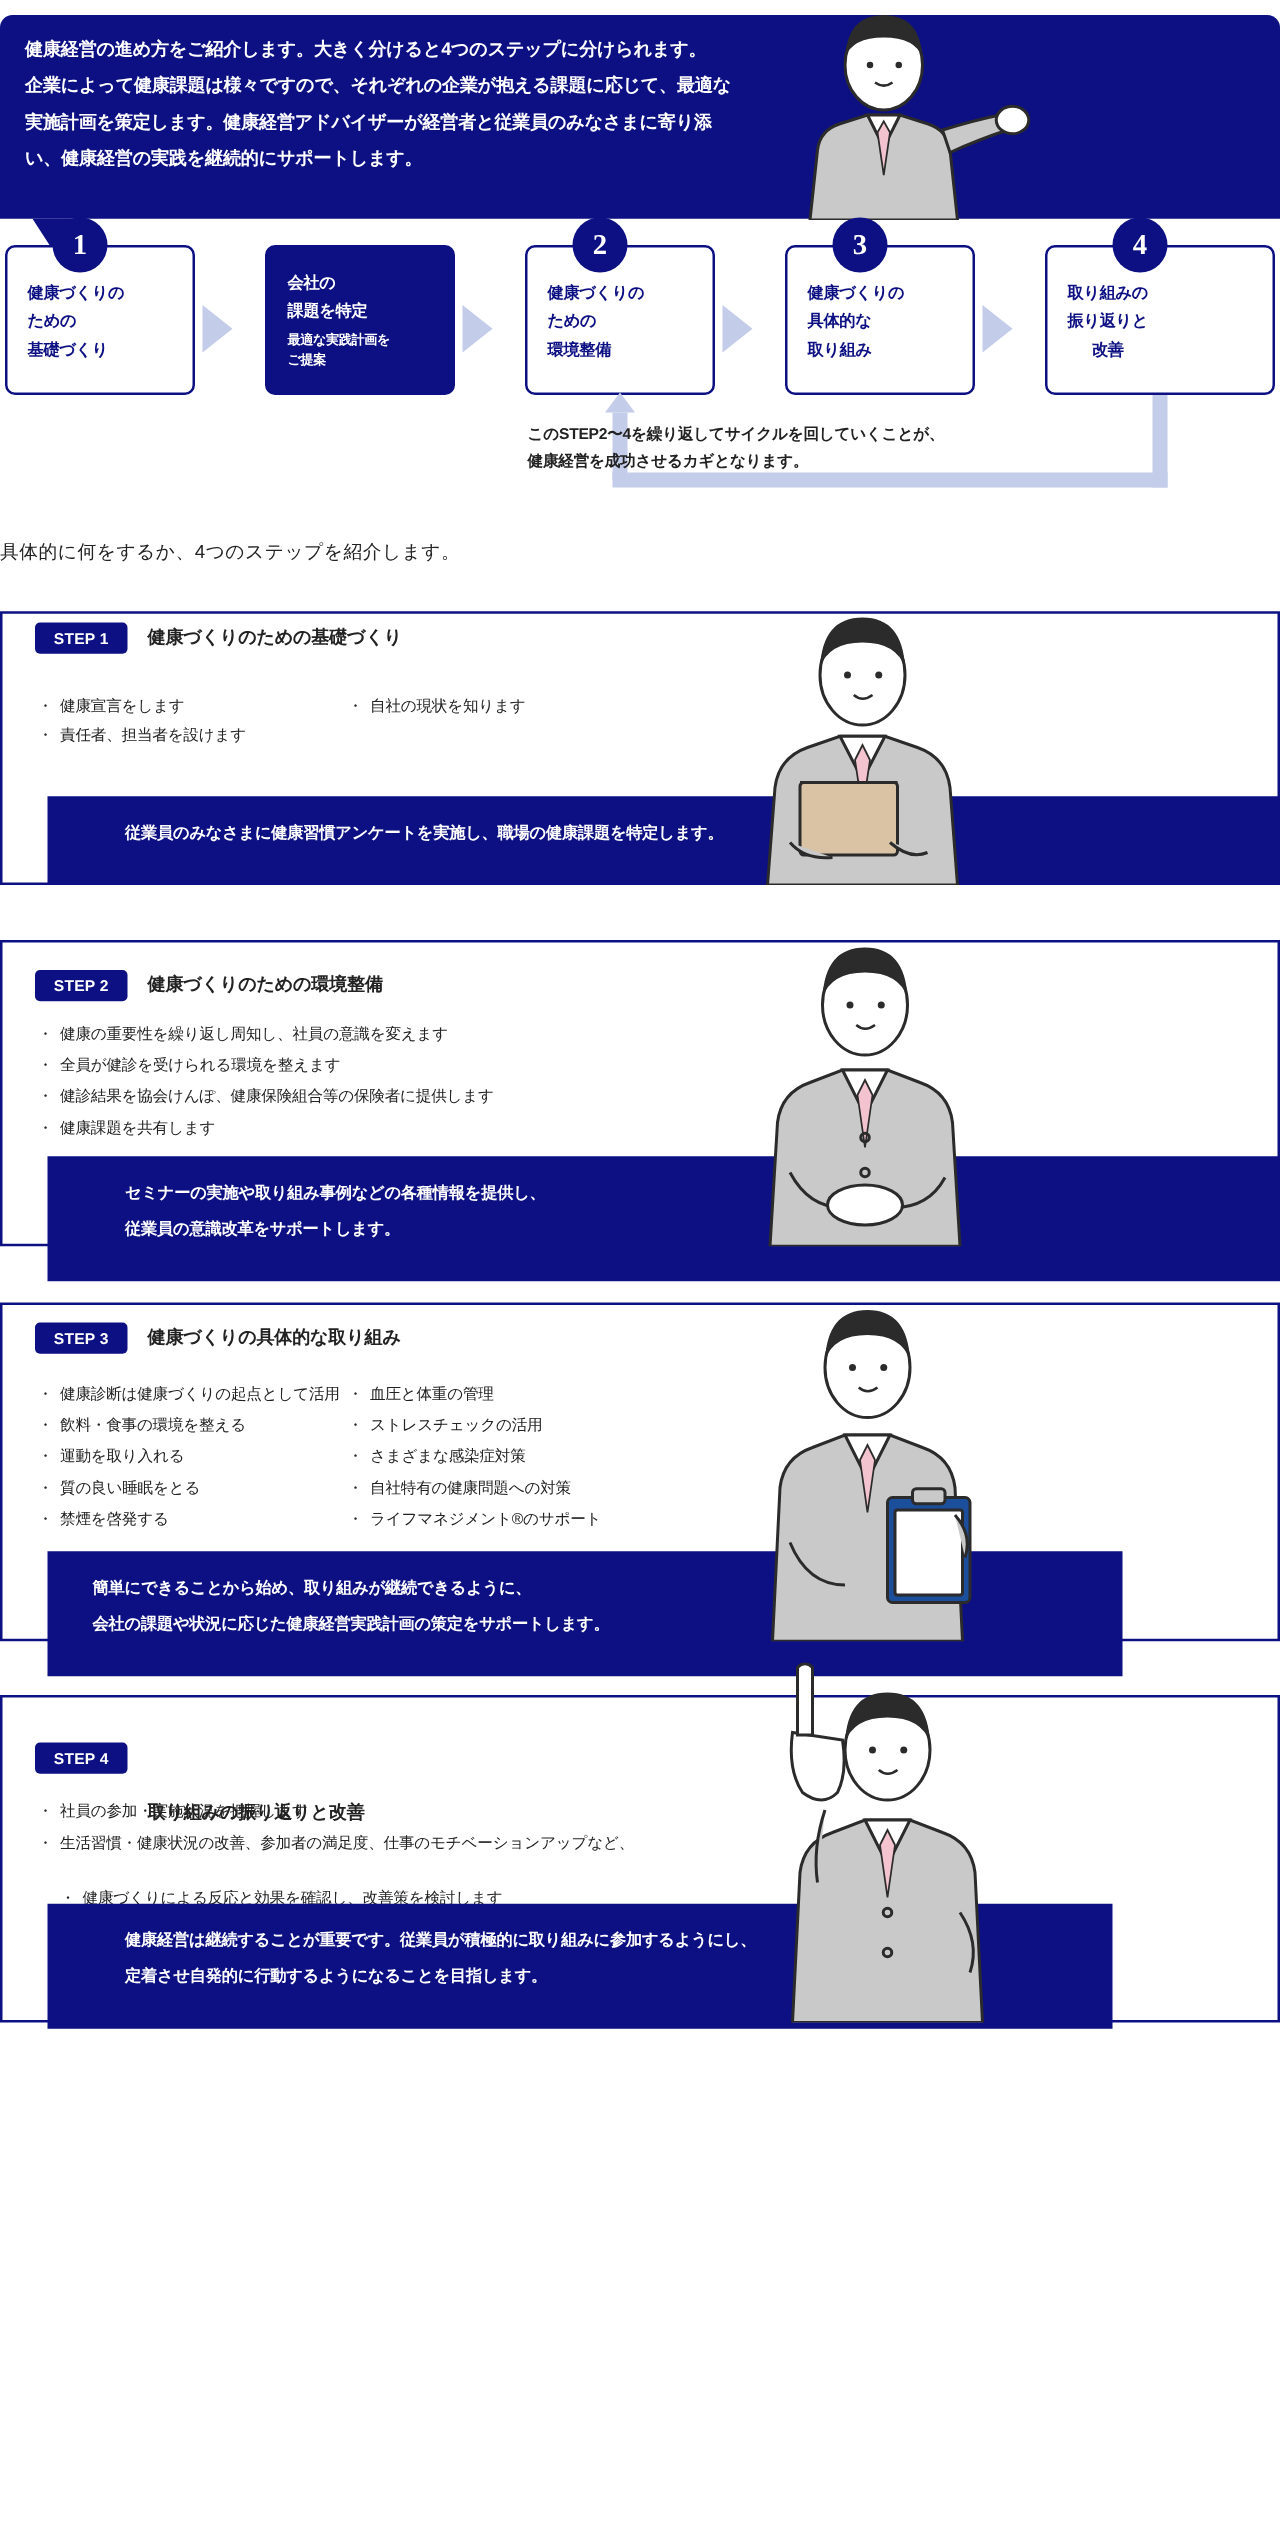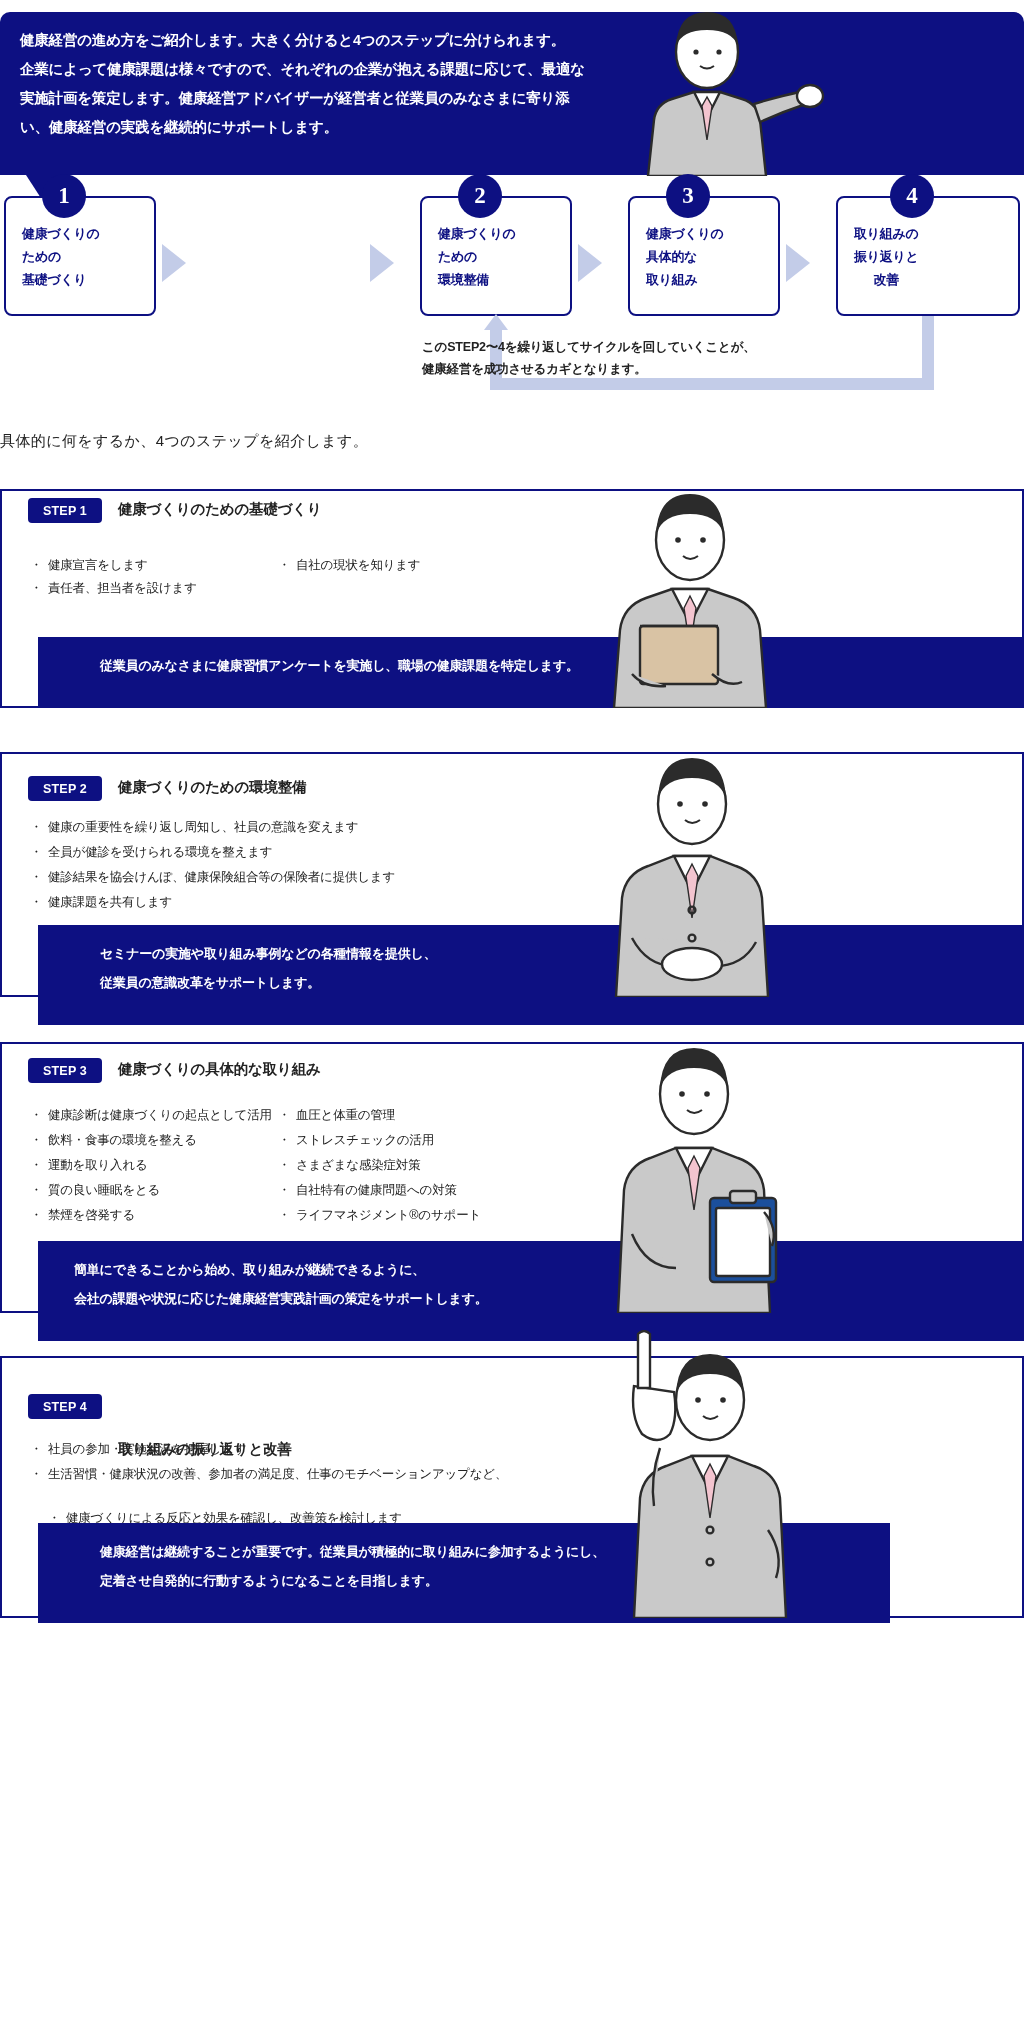--- a/index.html
+++ b/index.html
@@ -170,20 +170,26 @@
 <div class="flow">
 
   <div class="flow-box" style="left:4px; width:152px;">
     <div class="flow-label">健康づくりの
 ための
 基礎づくり</div>
   </div>
   <div class="flow-num" style="left:42px;">1</div>
   <div class="flow-arrow" style="left:162px;"></div>
 
+  <div class="flow-box filled" style="left:212px; width:152px;">
+    <div class="flow-label">会社の
+課題を特定</div>
+    <div class="flow-sub">最適な実践計画を
+ご提案</div>
+  </div>
   <div class="flow-arrow" style="left:370px;"></div>
 
   <div class="flow-box" style="left:420px; width:152px;">
     <div class="flow-label">健康づくりの
 ための
 環境整備</div>
   </div>
   <div class="flow-num" style="left:458px;">2</div>
   <div class="flow-arrow" style="left:578px;"></div>
 
@@ -274,21 +280,21 @@
 <div class="bullet-row" style="left:48px; top:1106px;">健康診断は健康づくりの起点として活用</div>
 <div class="bullet-row" style="left:48px; top:1131px;">飲料・食事の環境を整える</div>
 <div class="bullet-row" style="left:48px; top:1156px;">運動を取り入れる</div>
 <div class="bullet-row" style="left:48px; top:1181px;">質の良い睡眠をとる</div>
 <div class="bullet-row" style="left:48px; top:1206px;">禁煙を啓発する</div>
 <div class="bullet-row" style="left:296px; top:1106px;">血圧と体重の管理</div>
 <div class="bullet-row" style="left:296px; top:1131px;">ストレスチェックの活用</div>
 <div class="bullet-row" style="left:296px; top:1156px;">さまざまな感染症対策</div>
 <div class="bullet-row" style="left:296px; top:1181px;">自社特有の健康問題への対策</div>
 <div class="bullet-row" style="left:296px; top:1206px;">ライフマネジメント®のサポート</div>
-<div class="callout" style="left:38px; top:1241px; width:986px; height:100px;padding-left:36px;">簡単にできることから始め、取り組みが継続できるように、
+<div class="callout" style="left:38px; top:1241px; width:860px; height:100px;padding-left:36px;">簡単にできることから始め、取り組みが継続できるように、
 会社の課題や状況に応じた健康経営実践計画の策定をサポートします。</div>
 
 <div class="person" style="left:592px; top:1028px; width:220px; height:285px;">
   <svg width="220" height="285" viewBox="0 0 220 285">
     <g stroke="#2b2b2b" stroke-width="2.4" fill="none">
       <path d="M26 285 L32 162 Q35 138 58 130 L84 120 L120 120 L146 130 Q169 138 172 162 L178 285 Z" fill="#c9c9c9"></path>
       <path d="M84 120 L102 156 L120 120 Z" fill="#ffffff"></path>
       <path d="M102 128 L96 140 L102 182 L108 140 Z" fill="#f3c4cf" stroke-width="1.4"></path>
       <ellipse cx="102" cy="66" rx="34" ry="40" fill="#ffffff"></ellipse>
       <path d="M68 60 Q70 20 102 20 Q134 20 136 60 Q129 40 102 40 Q75 40 68 60 Z" fill="#2b2b2b" stroke="none"></path>

